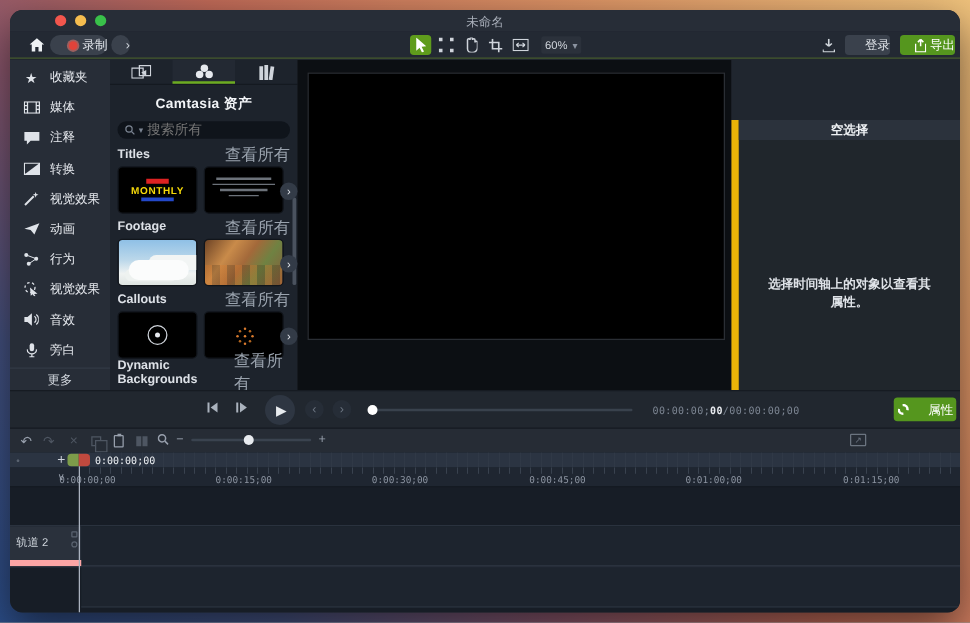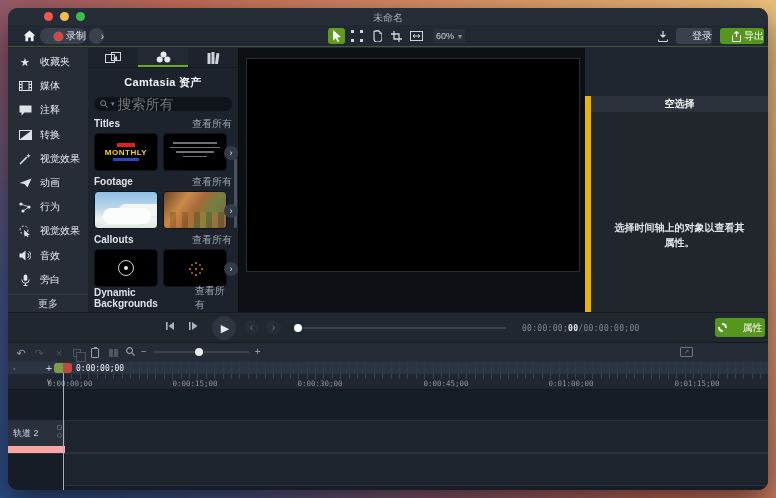--- a/index.html
+++ b/index.html
@@ -41,26 +41,26 @@
   .sidebar { width:80px; background:#272d37; padding-top:2px; display:flex; flex-direction:column; }
   .sb-item { height:24.2px; display:flex; align-items:center; gap:8px; padding-left:10px; color:#e6e9ee; font-size:10px; }
   .sb-ic { width:14px; display:flex; justify-content:center; align-items:center; color:#dfe3e9; font-size:11px; }
   .sb-more { margin-top:auto; border-top:1px solid #333a46; height:18px; display:flex; align-items:center; justify-content:center; color:#cfd4db; }
   .assets { width:150px; background:#1d232c; position:relative; }
   .a-tabs { display:flex; height:20px; border-bottom:1px solid #141920; }
   .a-tab { flex:1; display:flex; align-items:center; justify-content:center; }
   .a-tab.active { border-bottom:2px solid #6cab21; background:#232933; }
   .a-title { text-align:center; margin-top:7px; font-size:11px; color:#f2f4f7; font-weight:bold; letter-spacing:.3px; }
   .a-search { margin:7px 6px 4px 6px; height:14px; background:#0f141b; border-radius:8px; display:flex; align-items:center; padding:0 6px; gap:3px; }
-  .a-search input { background:transparent; border:none; outline:none; color:#9aa3ae; font-size:14px; width:100px; font-family:"Liberation Sans",sans-serif; }
+  .a-search input { background:transparent; border:none; outline:none; color:#9aa3ae; font-size:11px; width:100px; font-family:"Liberation Sans",sans-serif; }
   .a-scroll { position:absolute; right:1px; top:110px; width:3px; height:70px; background:#4a525e; border-radius:2px; }
   .sect { padding:2px 6px 0 6px; position:relative; }
   .sect-head { display:flex; justify-content:space-between; align-items:center; height:13px; }
   .sect-name { color:#dde1e7; font-size:10px; font-weight:bold; }
-  .view-all { color:#9aa3ae; font-size:10px; }
+  .view-all { color:#9aa3ae; font-size:13px; }
   .thumb-row { display:flex; gap:5px; margin-top:3px; position:relative; height:40px; }
   .thumb { width:64px; height:38px; border-radius:4px; background:#000; position:relative; overflow:hidden; border:1px solid #11151b; }
   .next-chip { position:absolute; right:-6px; top:13px; width:14px; height:14px; border-radius:50%; background:#333b47; color:#dfe3e9; display:flex; align-items:center; justify-content:center; font-size:9px; z-index:3; }
   .t-monthly { display:flex; flex-direction:column; align-items:center; justify-content:center; gap:1px; }
   .t-monthly .bar-red { width:18px; height:4px; background:#d22; }
   .t-monthly .word { color:#f5d90a; font-weight:bold; font-size:8px; letter-spacing:.5px; }
   .t-monthly .bar-blue { width:26px; height:3px; background:#2348c9; }
   .t-lines { padding:8px 6px; display:flex; flex-direction:column; gap:3px; align-items:center; }
   .t-lines i { display:block; height:1.5px; background:#9aa3ae; opacity:.7; }
   .t-sky { background:linear-gradient(#8fc0e6 0%,#bcd8ea 45%,#f0f3f2 75%,#dfe5e2 100%); }
@@ -111,21 +111,21 @@
   .r-label { position:absolute; top:5px; transform:translateX(-50%); font-family:"DejaVu Sans Mono",monospace; font-size:7.5px; color:#8d95a2; }
   .gutter-ic { position:absolute; color:#5a6370; font-size:8px; }
   .add-track { position:absolute; left:34px; top:0px; width:14px; height:12px; color:#cfd4db; font-size:11px; display:flex; align-items:center; justify-content:center; }
   .collapse { position:absolute; left:34px; top:13px; width:14px; height:12px; color:#98a0ad; font-size:8px; display:flex; align-items:center; justify-content:center; }
   .ph-flag-g { position:absolute; left:46px; top:1px; width:9px; height:10px; background:#7d9c4a; border-radius:3px 0 0 3px; }
   .ph-flag-r { position:absolute; left:55px; top:1px; width:9px; height:10px; background:#c0493e; border-radius:0 3px 3px 0; }
   .ph-time { position:absolute; left:68px; top:2px; font-family:"DejaVu Sans Mono",monospace; font-size:8px; color:#eef1f4; }
   .playhead { position:absolute; left:55px; top:11px; bottom:0; width:1px; background:#aab2bf; z-index:5; }
   .track { position:absolute; left:0; right:0; height:33px; border-top:1px solid #2a323e; }
   .track .lane { position:absolute; left:57px; right:0; top:0; bottom:0; background:#1d242e; border-bottom:1px solid #2a323e; }
-  .track .head { position:absolute; left:0; width:57px; top:0; bottom:0; background:#2a313c; border-bottom:7px solid #fca5a5; display:flex; align-items:center; }
+  .track .head { position:absolute; left:0; width:57px; top:0; bottom:0; background:#2a313c; border-bottom:5px solid #fca5a5; display:flex; align-items:center; }
   .track .head .t-label { padding-left:5px; font-size:9px; color:#cfd5dc; }
   .t-icons { position:absolute; right:3px; top:4px; display:flex; flex-direction:column; gap:3px; align-items:center; }
   .t-icons i { display:block; width:5px; height:5px; border:1px solid #5a6370; border-radius:1px; }
   .t-icons i.round { border-radius:50%; }
   .track2 { top:58px; } .track1 { top:91px; }
   svg { display:block; }
 </style>
 </head>
 <body>
 

